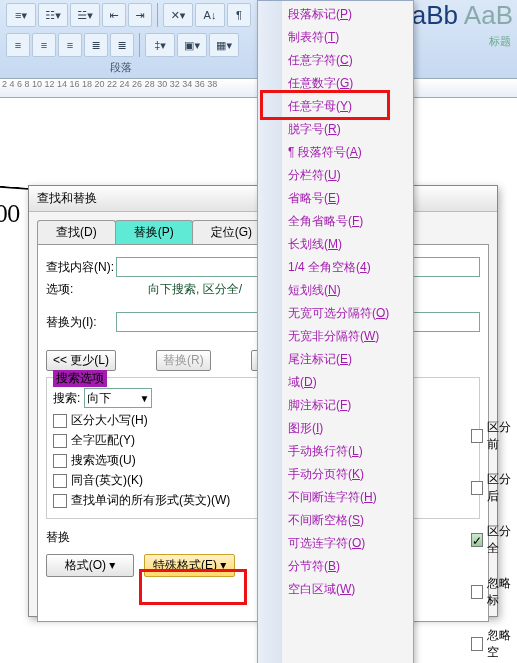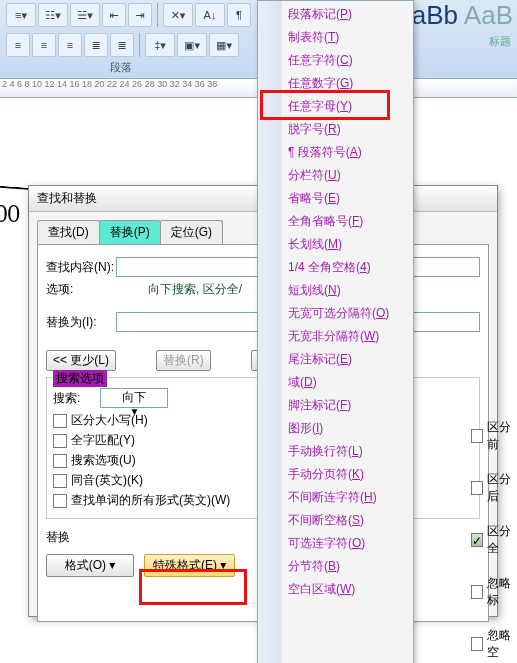--- a/index.html
+++ b/index.html
@@ -18,21 +18,21 @@
   .styleLab{position:absolute;right:6px;top:34px;color:#6a8;font-size:11px;}
   
   
   .ruler{height:18px;background:linear-gradient(#fff,#e8eef7);border-bottom:1px solid #9ab;position:relative;font-size:9px;color:#777;}
   .rulerInner{white-space:nowrap;overflow:hidden;padding-left:2px;}
   
   
   .dlg{position:absolute;left:28px;top:185px;width:468px;height:430px;background:#f4f4f4;border:1px solid #888;box-shadow:2px 3px 8px rgba(0,0,0,.3);}
   .dlgTitle{background:linear-gradient(#fdfdfd,#e3e3e3);padding:4px 8px;border-bottom:1px solid #bbb;font-size:12px;}
   .tabStrip{display:flex;padding:8px 8px 0 8px;gap:0;}
-  .tab{padding:3px 10px;border:1px solid #999;background:#eee;border-bottom:none;border-radius:3px 3px 0 0;font-size:12px;margin-right:-1px;}
+  .tab{padding:3px 18px;border:1px solid #999;background:#eee;border-bottom:none;border-radius:3px 3px 0 0;font-size:12px;margin-right:-1px;}
   .tab.active{background:#5eead4;position:relative;z-index:2;}
   .dlgBody{margin:0 8px 8px 8px;border:1px solid #999;background:#fff;padding:8px;position:relative;height:360px;}
   .row{display:flex;align-items:center;margin:4px 0;}
   .lab{width:70px;text-align:left;}
   .inp{flex:1;height:18px;border:1px solid #7a9;background:#fff;}
   .optText{color:#14532d;margin-left:32px;}
   .btn{border:1px solid #888;background:linear-gradient(#fff,#e4e4e4);padding:2px 8px;border-radius:2px;font-size:12px;cursor:default;}
   .btn.small{padding:1px 6px;}
   .group{border:1px solid #ccc;margin-top:6px;padding:6px;position:relative;}
   .legend{position:absolute;top:-8px;left:6px;background:#a21caf;padding:0 3px;font-size:12px;}
@@ -126,21 +126,21 @@
     <div class="row" style="margin-top:18px; gap:40px;">
       <span class="btn small">&lt;&lt; 更少(L)</span>
       <span class="btn small" style="color:#999;">替换(R)</span>
       <span class="btn small" style="color:#999;">查找下一处(F)</span>
     </div>
 
     <div class="group">
       <span class="legend">搜索选项</span>
       <div class="row">
         <span>搜索:</span>
-        <div class="sel" style="margin-left:20px;flex-direction:column;">
+        <div class="sel" style="margin-left:4px;">
           <span>向下</span>
             <span class="chev">▼</span>
         </div>
       </div>
       <div class="chk">
           <span class="chkBox"></span>
           <span>区分大小写(H)</span>
         </div>
       <div class="chk">
           <span class="chkBox"></span>

